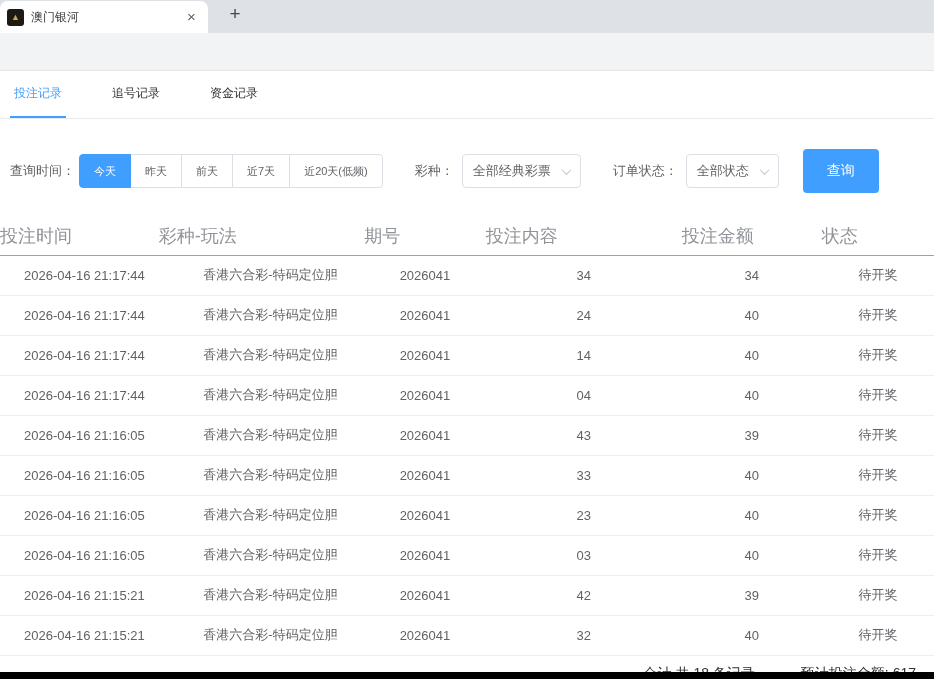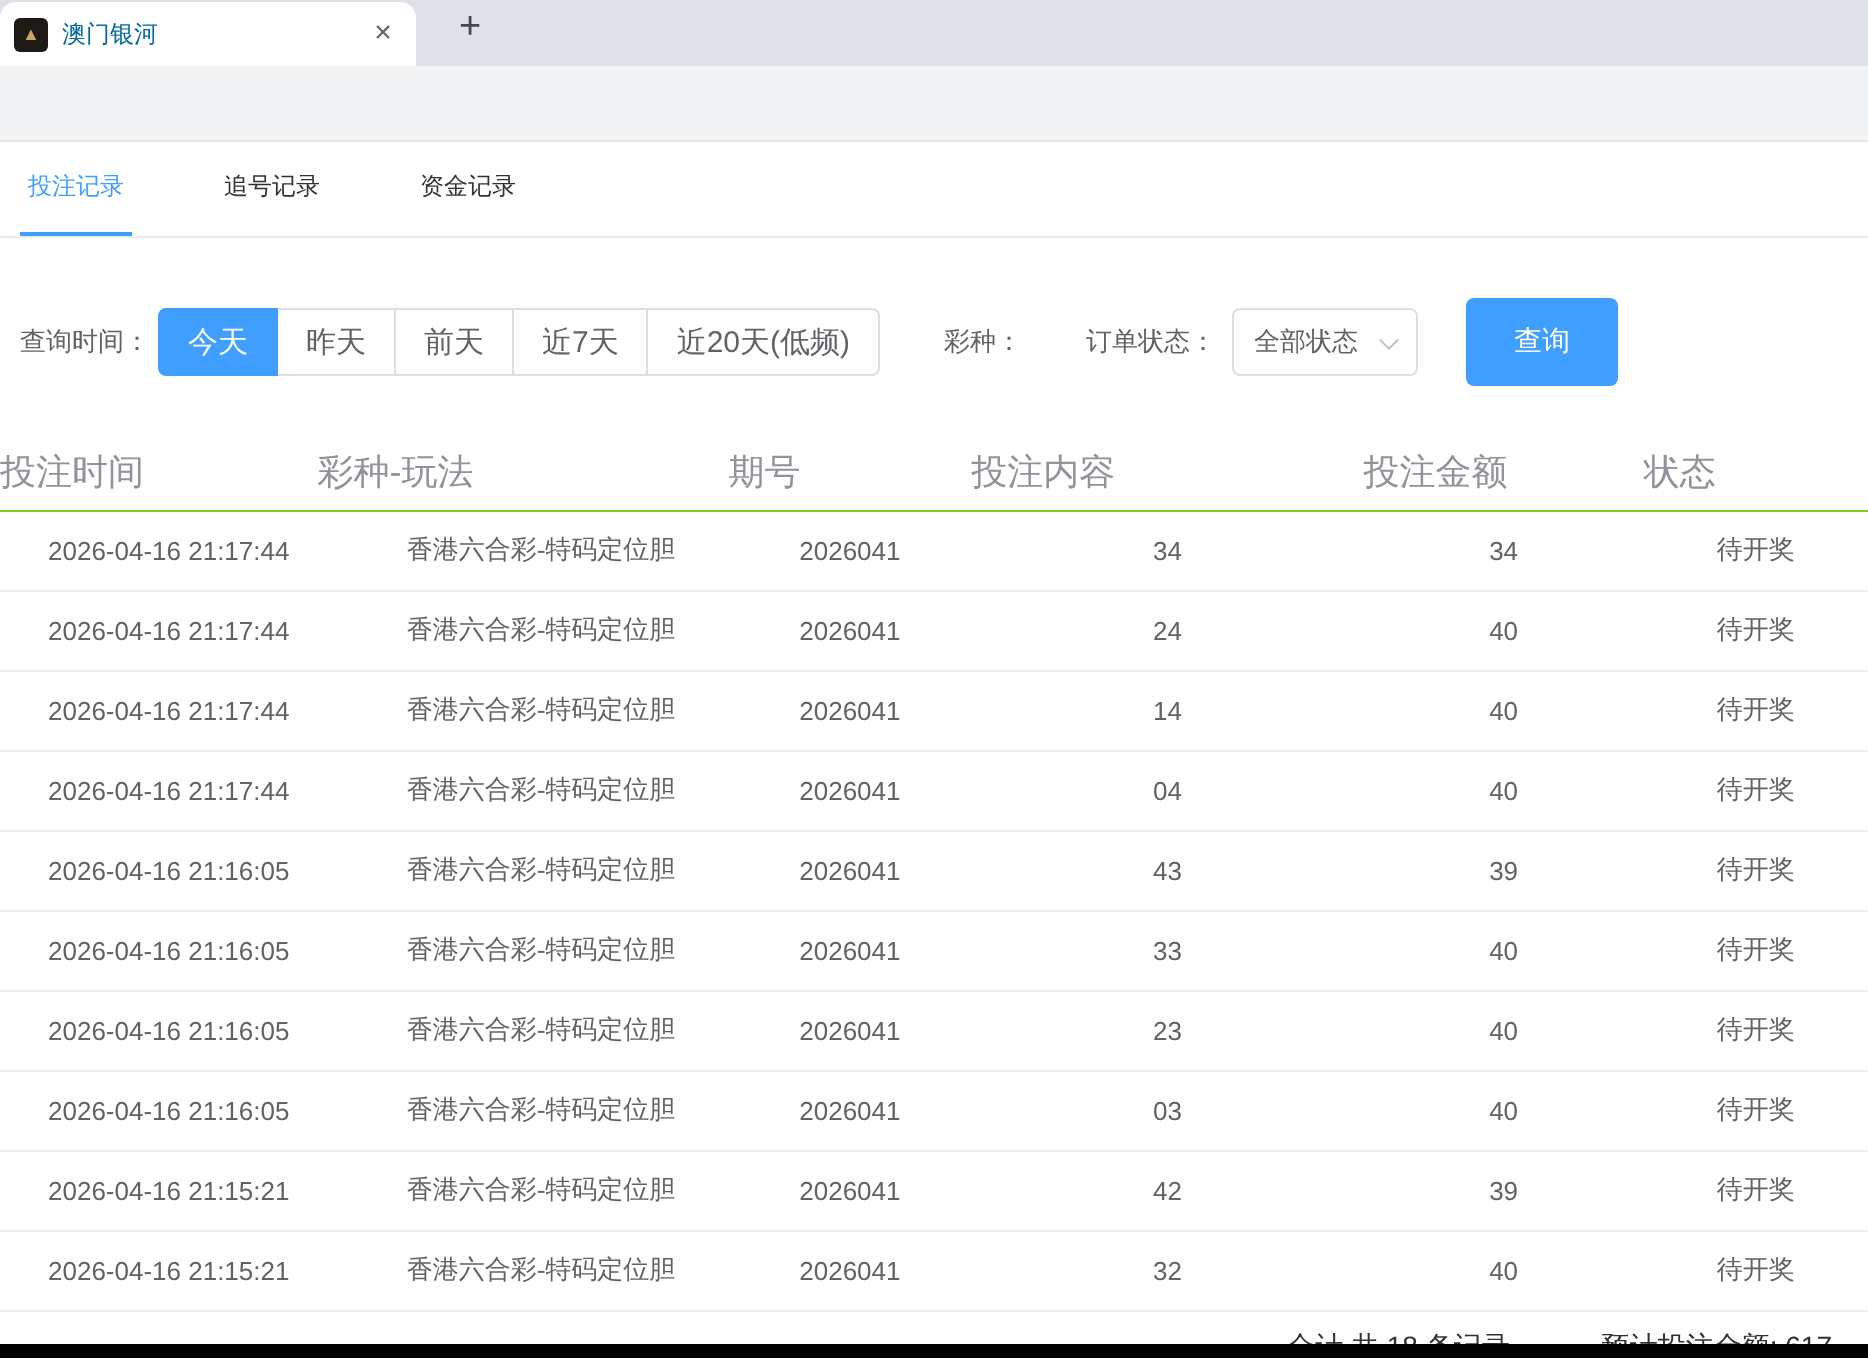--- a/index.html
+++ b/index.html
@@ -32,21 +32,21 @@
     width: 17px; height: 17px;
     background: #1d1a15;
     border-radius: 3px;
     color: #c9a55a;
     font-size: 9px;
     display: flex; align-items: center; justify-content: center;
     flex: 0 0 auto;
   }
   .btab-title {
     font-size: 12px;
-    color: #0369a1;
+    color: #404040;
     flex: 1;
     white-space: nowrap;
     overflow: hidden;
   }
   .btab-close {
     color: #5f6368;
     font-size: 15px;
     width: 17px; height: 17px; line-height: 16px;
     text-align: center;
     border-radius: 50%;
@@ -90,21 +90,21 @@
   
   .filters {
     display: flex;
     align-items: center;
     padding: 30px 10px 24px 10px;
   }
   .flabel { font-size: 13px; color: #606266; white-space: nowrap; }
   .btn-group { display: flex; margin-left: 4px; }
   .gbtn {
     font-family: inherit;
-    font-size: 15px;
+    font-size: 11px;
     color: #606266;
     background: #fff;
     border: 1px solid #dcdfe6;
     padding: 0 14px;
     height: 34px;
     margin-left: -1px;
     cursor: pointer;
     white-space: nowrap;
   }
   .gbtn:first-child { border-radius: 4px 0 0 4px; margin-left: 0; }
@@ -213,20 +213,24 @@
   <span class="flabel">查询时间：</span>
   <div class="btn-group">
     <button class="gbtn active">今天</button>
     <button class="gbtn">昨天</button>
     <button class="gbtn">前天</button>
     <button class="gbtn">近7天</button>
     <button class="gbtn">近20天(低频)</button>
   </div>
 
   <span class="flabel sp-lg">彩种：</span>
+  <div class="select">
+    <span>全部经典彩票</span>
+    <i class="chev"></i>
+  </div>
 
   <span class="flabel sp-lg">订单状态：</span>
   <div class="select">
     <span>全部状态</span>
     <i class="chev"></i>
   </div>
 
   <button class="query-btn">查询</button>
 </div>
 

